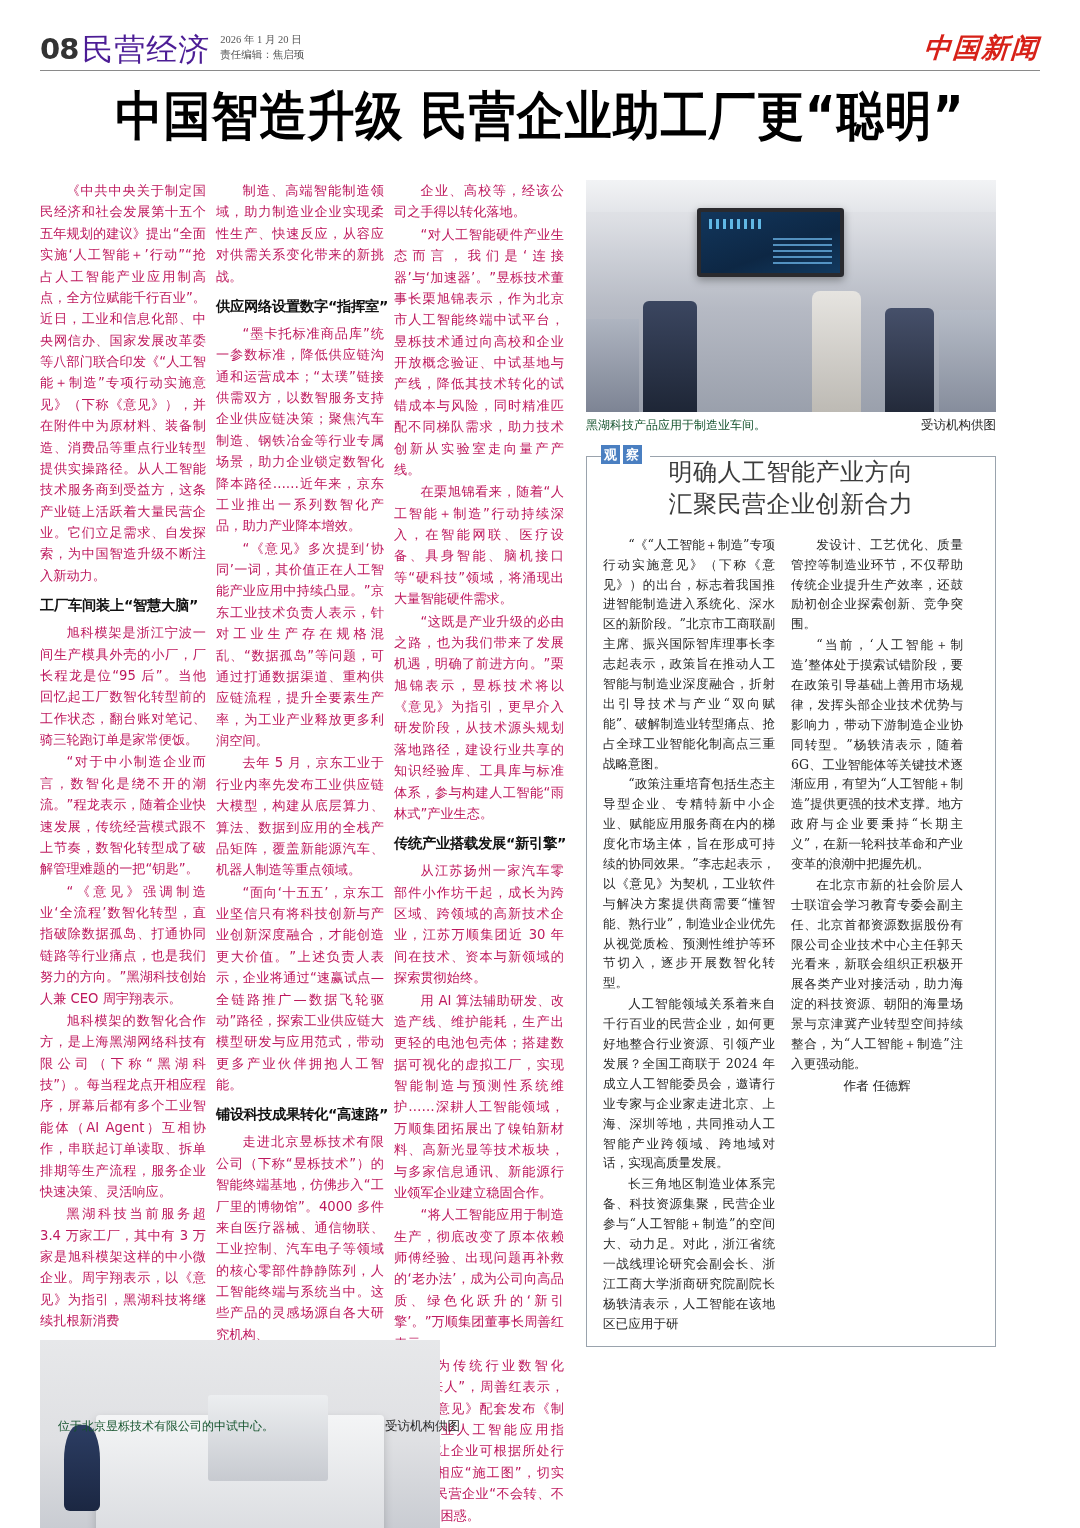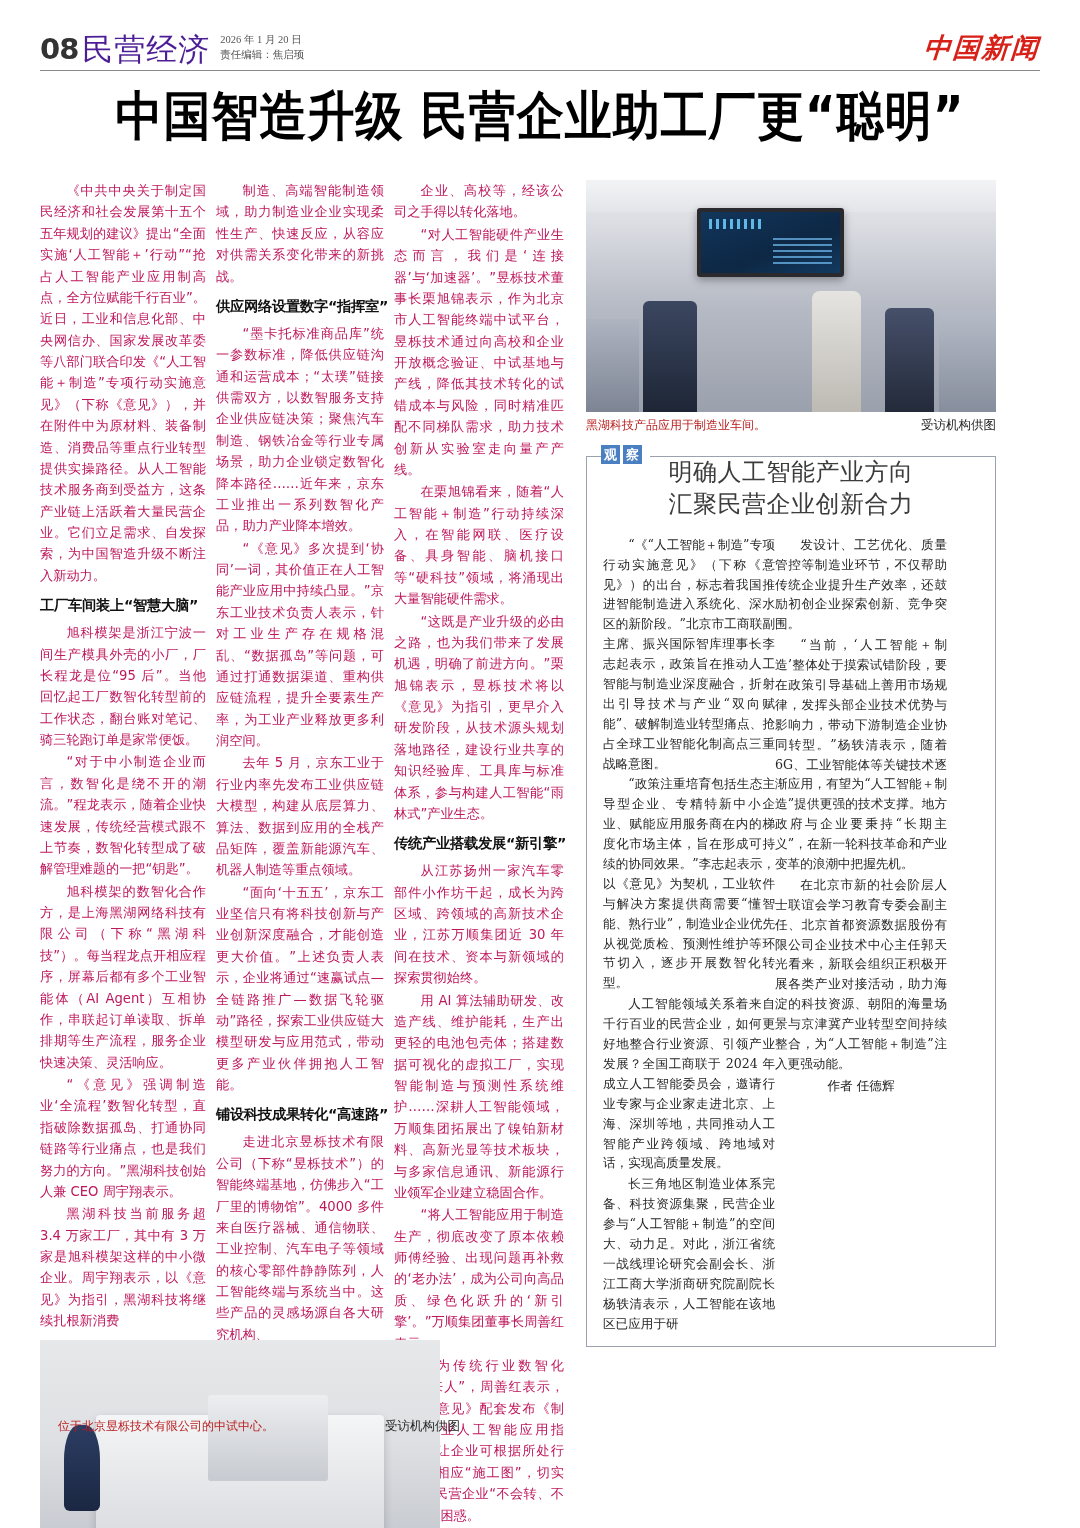--- a/index.html
+++ b/index.html
@@ -71,21 +71,21 @@
     letter-spacing:-0.3px; white-space:nowrap;
   }
 
   
   .photo-wrap { margin-bottom:0; }
   .photo {
     width:100%; position:relative; overflow:hidden;
     background:#b9bcc4;
   }
   .cap-row { display:flex; justify-content:space-between; align-items:baseline; margin-top:5px; }
-  .cap { font-size:12px; color:#b91c1c; font-family:"DejaVu Serif", serif; }
+  .cap { font-size:12px; color:#14532d; font-family:"DejaVu Serif", serif; }
   .credit { font-size:12.5px; color:#222; font-weight:500; }
 
   
   .obs {
     position:relative; margin-top:22px;
     border:1px solid #9aa3ad; border-top:none;
     padding:0 16px 12px 16px;
   }
   .obs-toprule { position:absolute; top:0; left:0; right:0; height:1px; background:#9aa3ad; }
   .obs-tag {
@@ -95,21 +95,21 @@
   .obs-tag span {
     background:#4a7fc1; color:#fff; font-size:13px; font-weight:bold;
     width:19px; height:19px; line-height:19px; text-align:center;
     font-family:"DejaVu Sans", sans-serif;
   }
   .obs-title {
     font-size:24px; color:#3c3c3c; text-align:center; letter-spacing:0.5px;
     line-height:1.35; margin-top:20px; margin-bottom:14px; font-weight:400;
     font-family:"DejaVu Sans", sans-serif;
   }
-  .obs-cols { display:flex; }
+  .obs-cols { display:flex; gap:16px; }
   .obs-col { width:172px; }
   .obs-p {
     font-size:12.6px; line-height:1.58; text-align:justify;
     text-justify:inter-ideograph; color:#262626; margin:0 0 1px 0;
     text-indent:2em; font-family:"DejaVu Serif", serif;
   }
   .obs-byline { font-size:12.6px; text-align:center; margin-top:4px; font-family:"DejaVu Serif", serif; }
 
   .right-col { width:422px; padding-left:12px; }
 
@@ -182,22 +182,22 @@
 
   <div class="headline">中国智造升级 民营企业助工厂更“聪明”</div>
 
   <div class="content">
 
     <div class="col c1">
       <p class="para">《中共中央关于制定国民经济和社会发展第十五个五年规划的建议》提出“全面实施‘人工智能＋’行动”“抢占人工智能产业应用制高点，全方位赋能千行百业”。近日，工业和信息化部、中央网信办、国家发展改革委等八部门联合印发《“人工智能＋制造”专项行动实施意见》（下称《意见》），并在附件中为原材料、装备制造、消费品等重点行业转型提供实操路径。从人工智能技术服务商到受益方，这条产业链上活跃着大量民营企业。它们立足需求、自发探索，为中国智造升级不断注入新动力。</p>
       <div class="subhead">工厂车间装上“智慧大脑”</div>
       <p class="para">旭科模架是浙江宁波一间生产模具外壳的小厂，厂长程龙是位“95 后”。当他回忆起工厂数智化转型前的工作状态，翻台账对笔记、骑三轮跑订单是家常便饭。</p>
       <p class="para">“对于中小制造企业而言，数智化是绕不开的潮流。”程龙表示，随着企业快速发展，传统经营模式跟不上节奏，数智化转型成了破解管理难题的一把“钥匙”。</p>
+      <p class="para">“《意见》强调制造业‘全流程’数智化转型，直指破除数据孤岛、打通协同链路等行业痛点，也是我们努力的方向。”黑湖科技创始人兼 CEO 周宇翔表示。</p>
       <p class="para">旭科模架的数智化合作方，是上海黑湖网络科技有限公司（下称“黑湖科技”）。每当程龙点开相应程序，屏幕后都有多个工业智能体（AI Agent）互相协作，串联起订单读取、拆单排期等生产流程，服务企业快速决策、灵活响应。</p>
-      <p class="para">“《意见》强调制造业‘全流程’数智化转型，直指破除数据孤岛、打通协同链路等行业痛点，也是我们努力的方向。”黑湖科技创始人兼 CEO 周宇翔表示。</p>
       <p class="para">黑湖科技当前服务超 3.4 万家工厂，其中有 3 万家是旭科模架这样的中小微企业。周宇翔表示，以《意见》为指引，黑湖科技将继续扎根新消费</p>
 
       <div class="photo-wrap" style="margin-top:8px;">
         <div class="photo ph2" style="width:400px;">
           <div class="mach"></div>
             <div class="mach2"></div>
           <div class="worker"></div>
 
         </div>
       </div>

